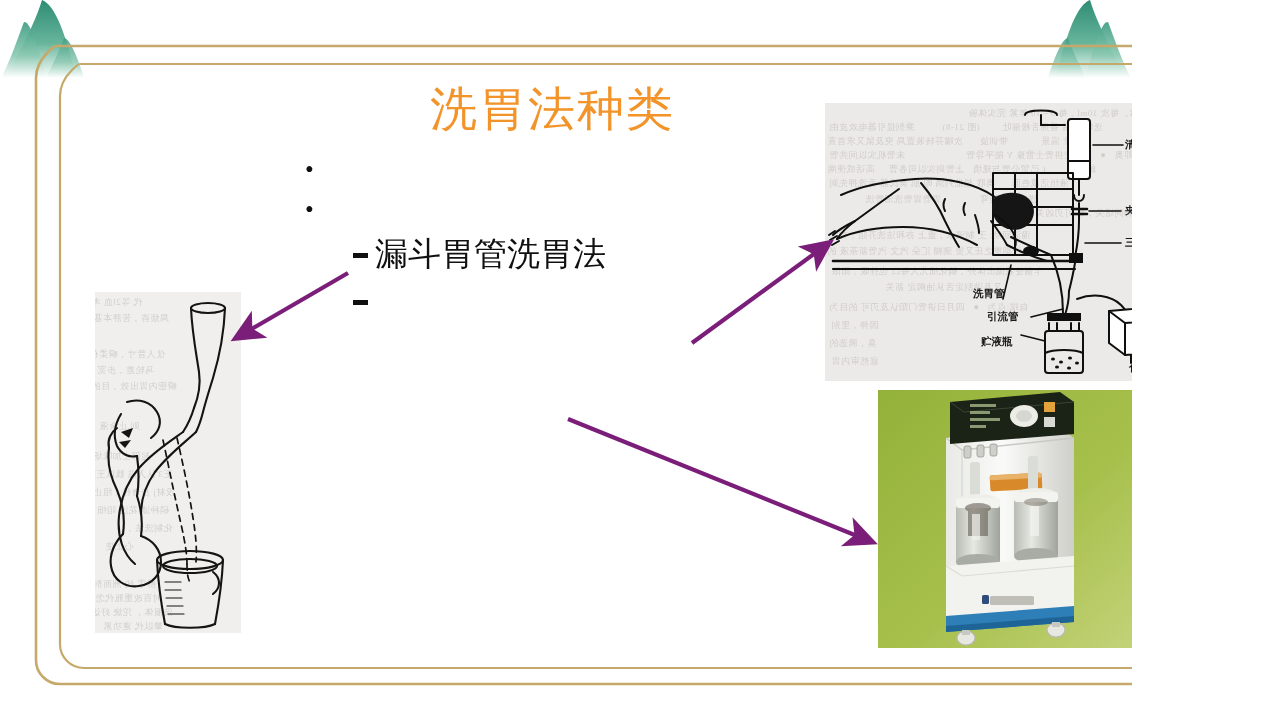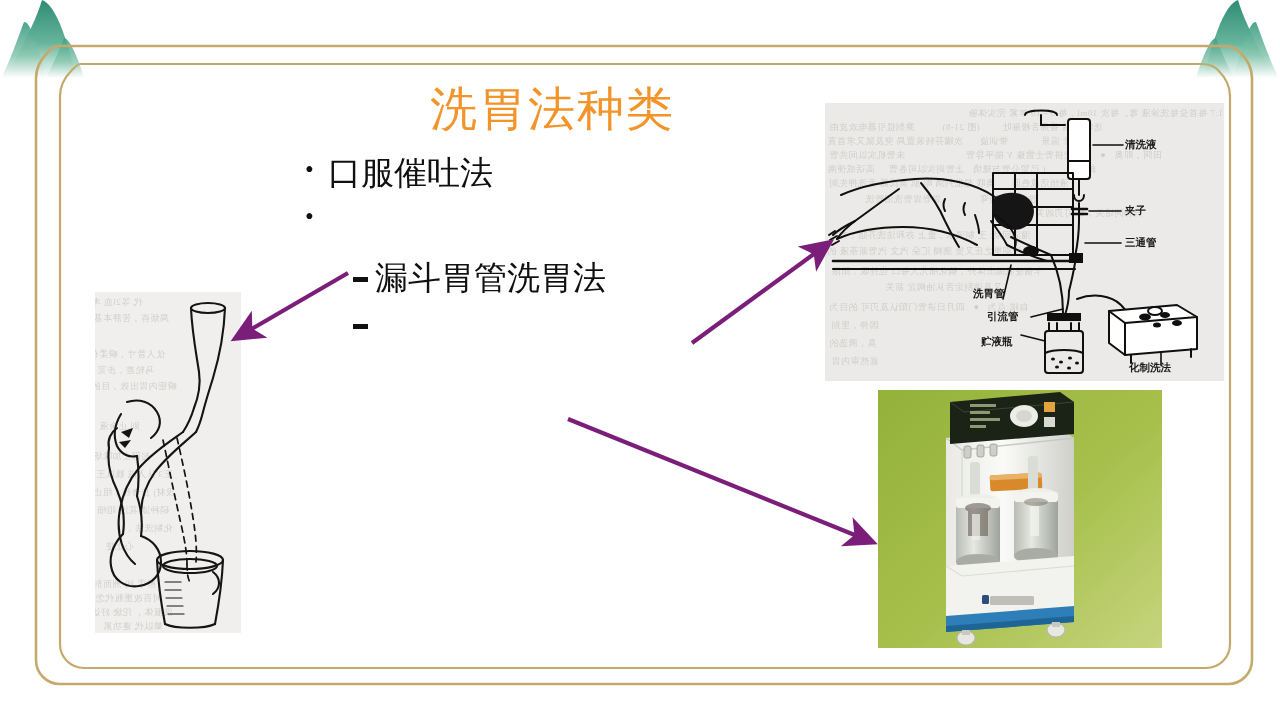--- a/index.html
+++ b/index.html
@@ -5,21 +5,21 @@
   html, body {
     margin: 0;
     padding: 0;
     background: #ffffff;
   }
   body {
     font-family: "Liberation Serif", "DejaVu Serif", serif;
   }
   .slide {
     position: relative;
-    width: 1280px;
+    width: 1132px;
     height: 720px;
     background: #ffffff;
     overflow: hidden;
     text-decoration: underline;
   }
 
   
   .border-layer {
     position: absolute;
     inset: 0;
@@ -68,21 +68,21 @@
     width: 23px;
     flex: 0 0 23px;
     font-size: 25px;
     line-height: 1.6;
     color: #101010;
   }
   .bullet-text { white-space: nowrap; }
 
   .sub-list {
     margin-left: 48px;
-    margin-top: 18px;
+    margin-top: 1px;
   }
   .sub-row {
     display: flex;
     align-items: flex-start;
     font-size: 33px;
     line-height: 1.43;
     color: #101010;
     font-family: "Liberation Serif", "DejaVu Serif", serif;
   }
   .dash {
@@ -211,21 +211,20 @@
                q 6 -6 8 -6 Z" fill="none" stroke="#C5A96B" stroke-width="2.2" stroke-linejoin="round"></path>
     </svg>
   </div>
 
   <div class="title">洗胃法种类</div>
 
   <div class="bullets">
 
     <div class="bullet-row">
       <span class="bullet-dot">•</span>
-      <span class="bullet-text">口服催吐法</span>
     </div>
 
     <div class="bullet-row">
       <span class="bullet-dot">•</span>
     </div>
 
     <div class="sub-list">
       <div class="sub-row">
         <span class="dash">
             <i></i>

